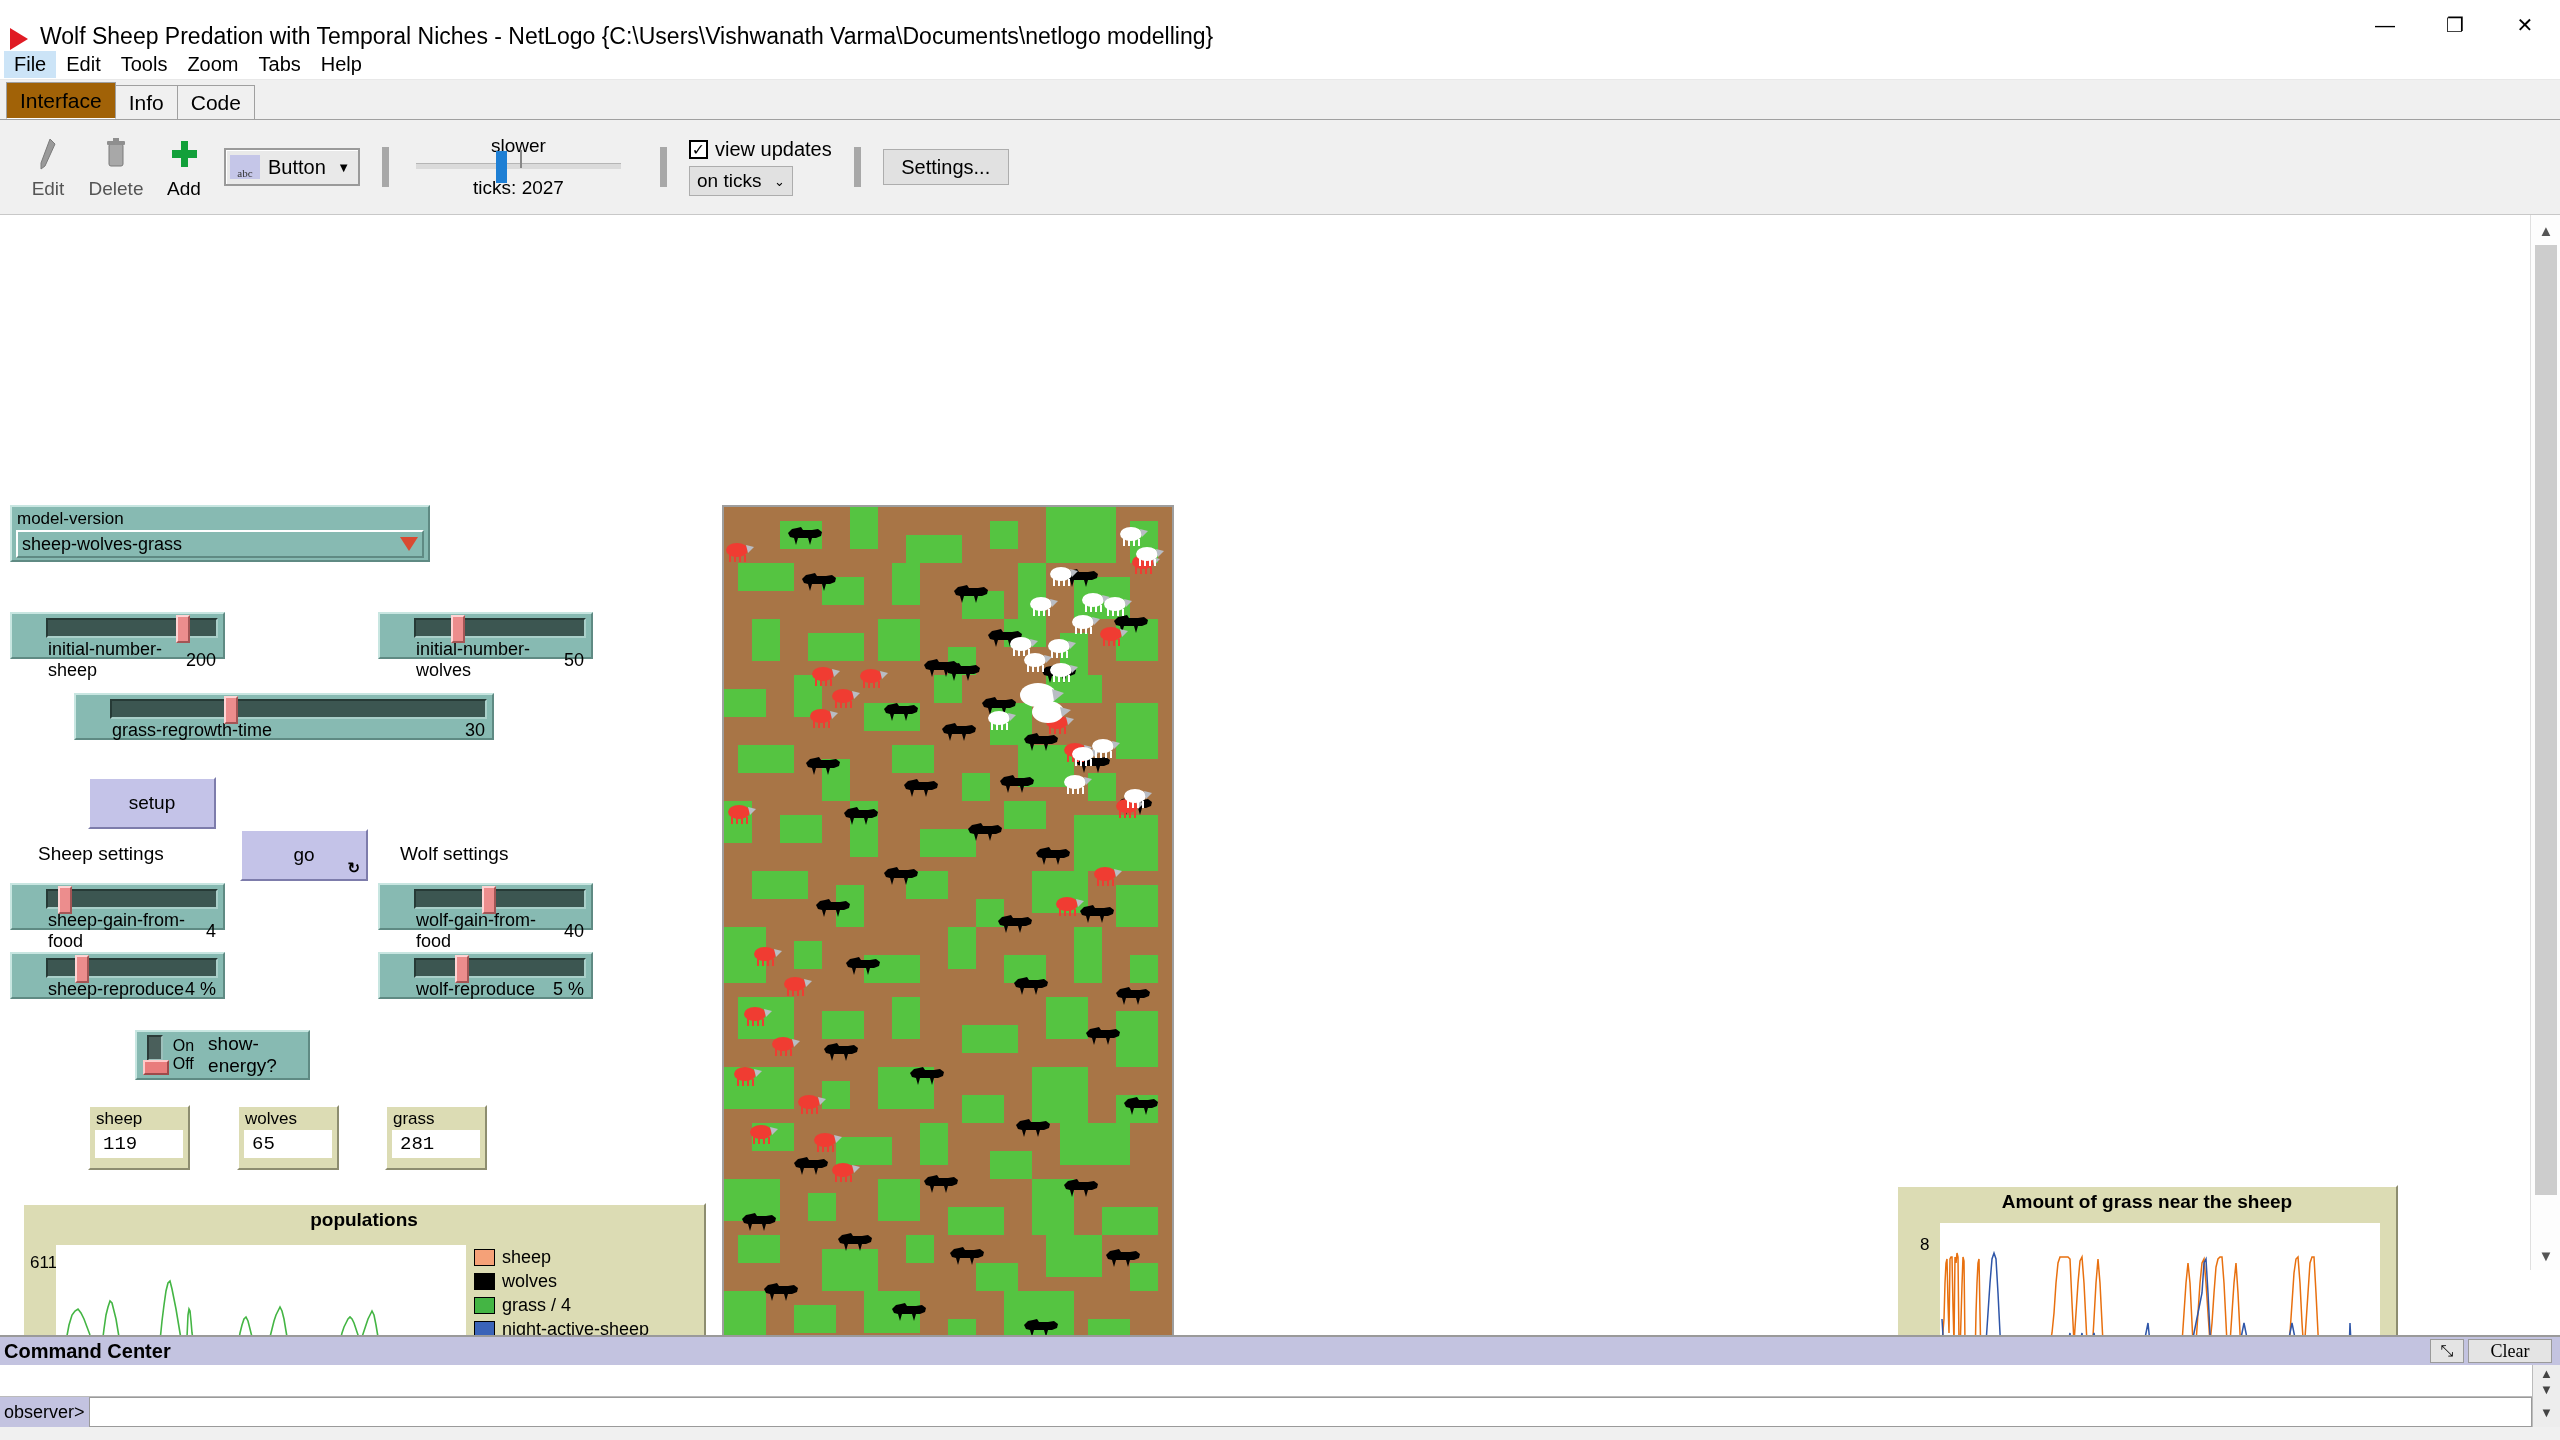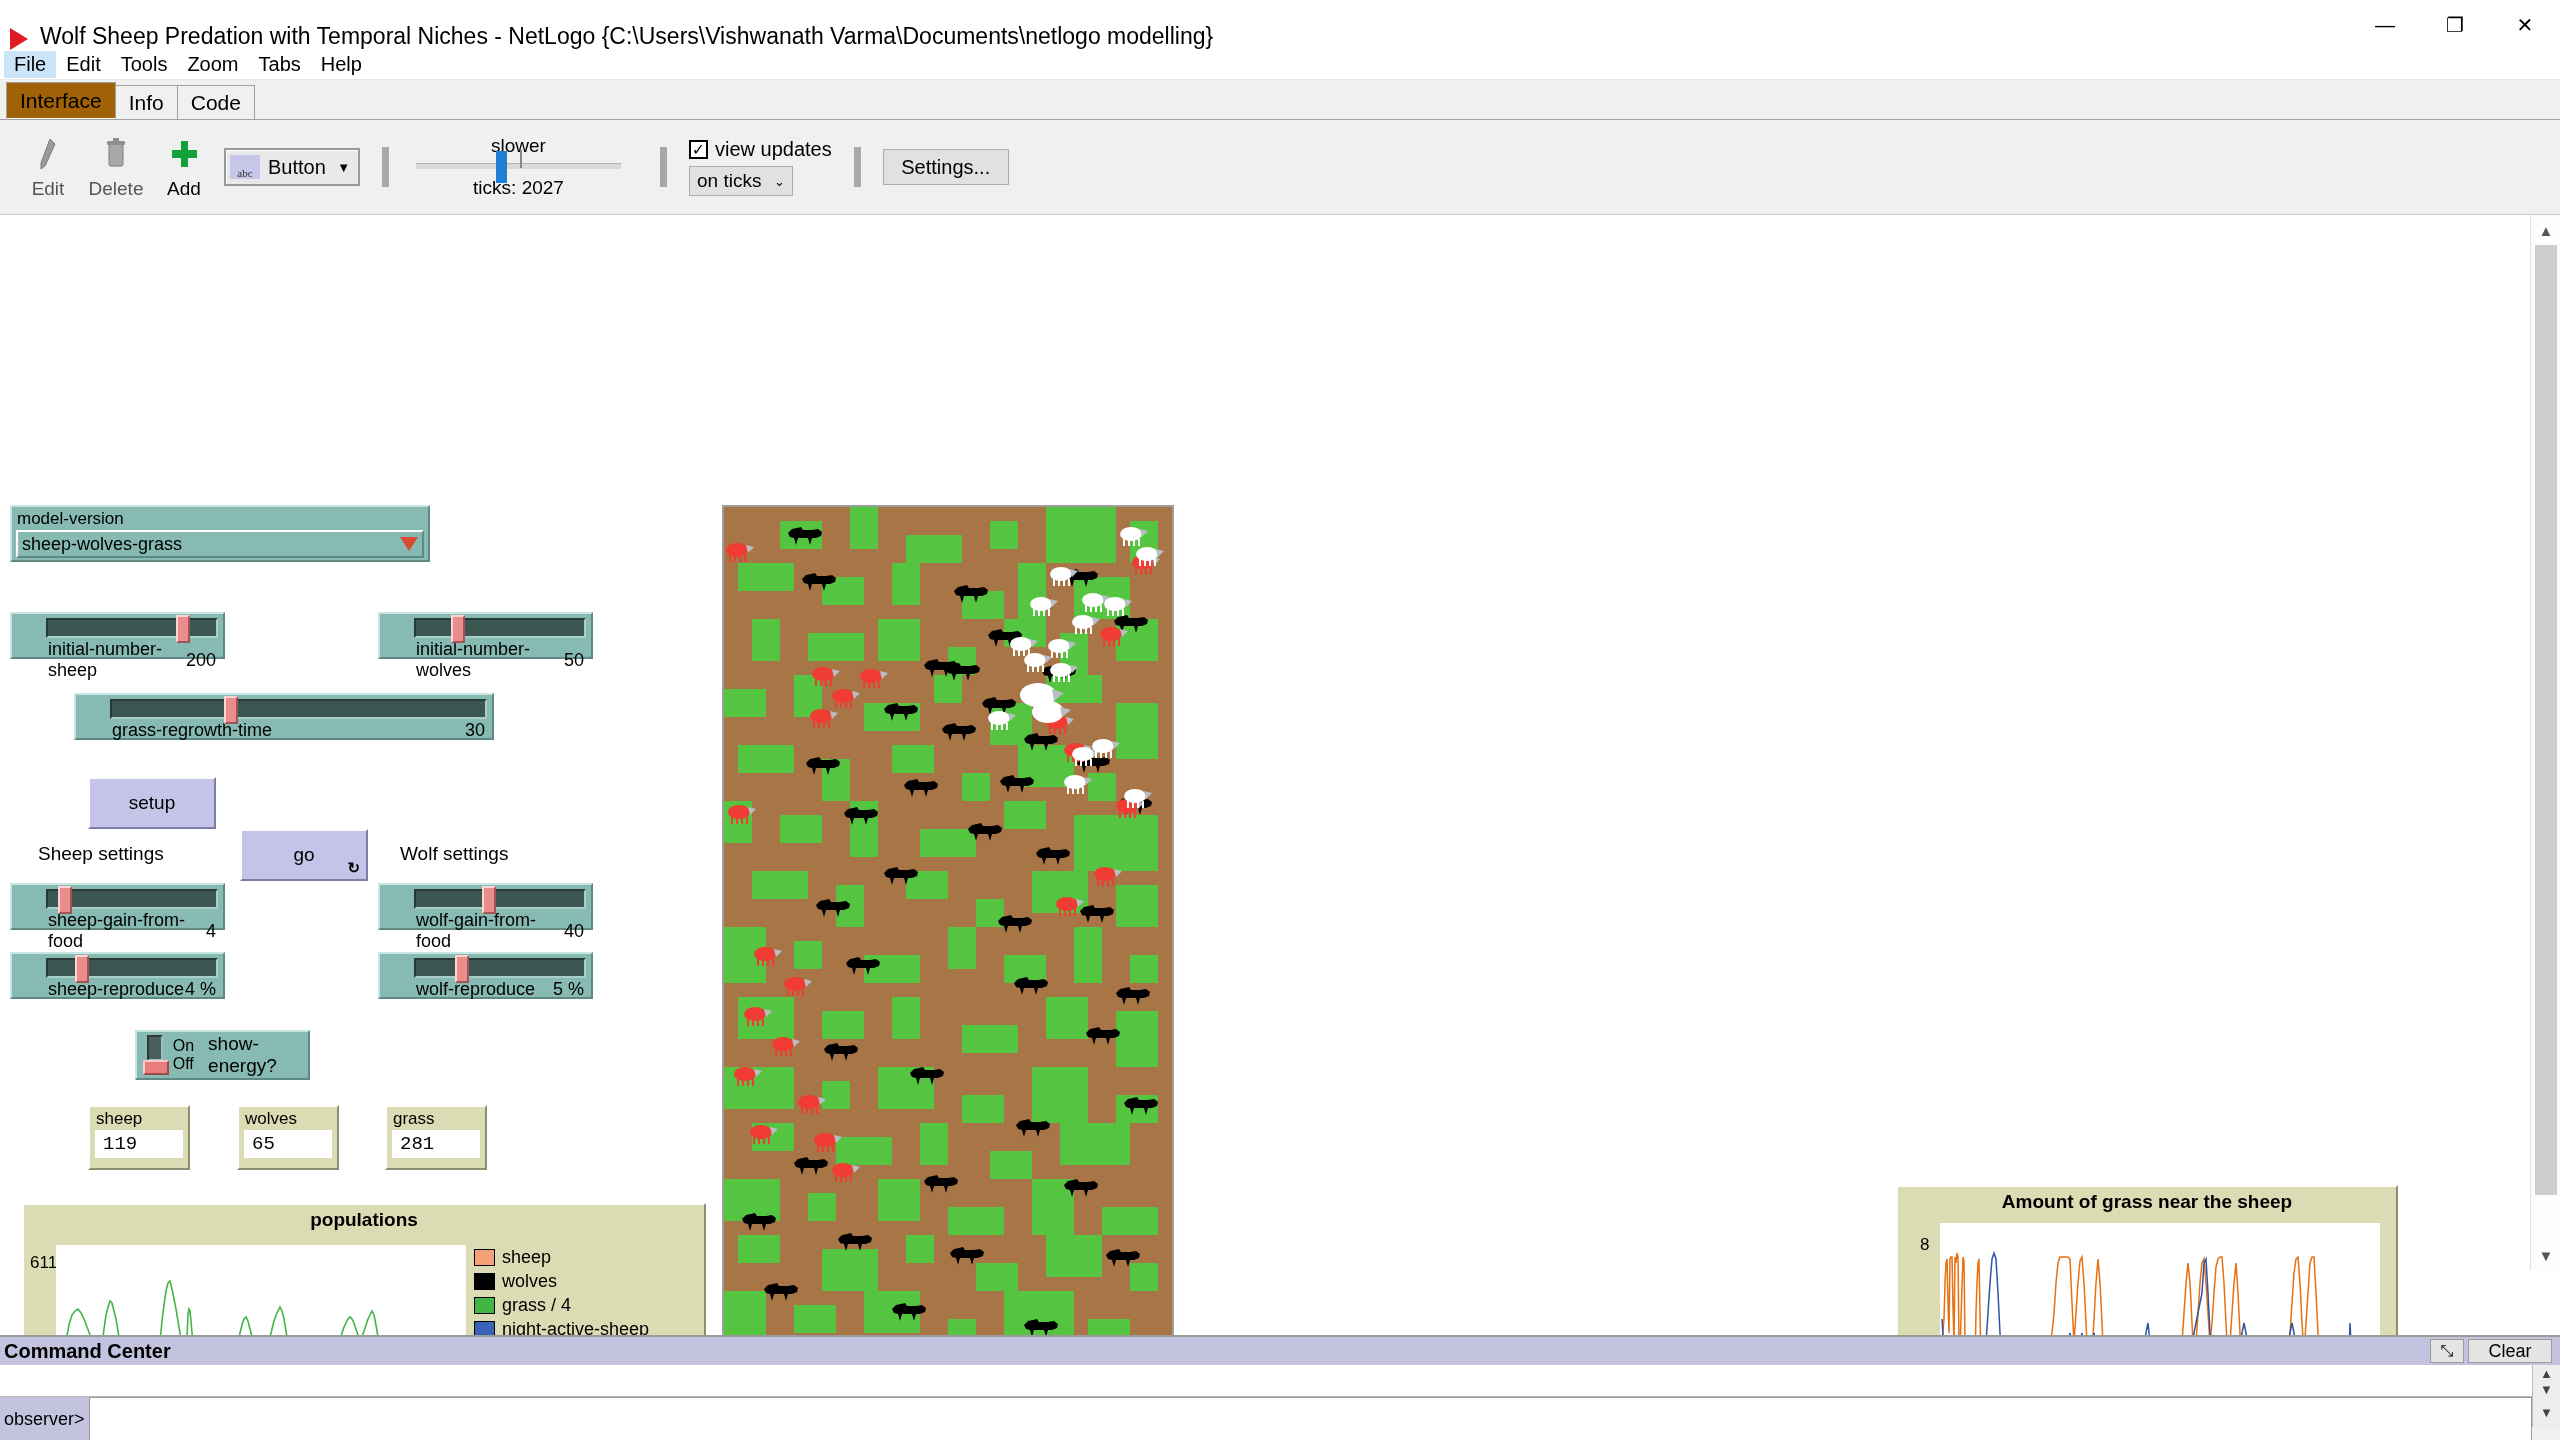--- a/index.html
+++ b/index.html
@@ -229,24 +229,24 @@
     height: 30px; background:#c3c3e0; display:flex; align-items:center;
     border-top: 2px solid #9a9a9a;
   }
   #cc-title { font-size: 20px; font-weight:bold; padding-left: 4px; flex:1; }
   #cc-expand {
     width: 34px; height: 24px; background:#e4e4e4; border:1px solid #9a9a9a;
     display:flex; align-items:center; justify-content:center; margin-right:4px; font-size:16px;
   }
   #cc-clear {
     width: 84px; height: 24px; background:#e4e4e4; border:1px solid #9a9a9a;
-    display:flex; align-items:center; justify-content:center; font-size:18px; margin-right: 8px;
+    display:flex; align-items:center; justify-content:center; font-size:18px; margin-right: 8px; font-family: Liberation Serif, serif;
   }
   #cc-output { height: 32px; background:#fff; border-bottom:1px solid #bbb; position:relative; }
-  #cc-input-row { height: 44px; display:flex; align-items:stretch; }
+  #cc-input-row { height: 30px; display:flex; align-items:stretch; }
   #cc-prompt {
     background:#c3c3e0; font-size:18px; display:flex; align-items:center; padding: 0 4px;
   }
   #cc-input { flex:1; background:#fff; border:1px solid #9a9a9a; }
   .cc-sb { width: 28px; background:#ededed; border-left:1px solid #bbb;
            display:flex; flex-direction:column; align-items:center; justify-content:space-around;
            font-size: 13px; color:#444;}
 </style>
 </head>
 <body>

